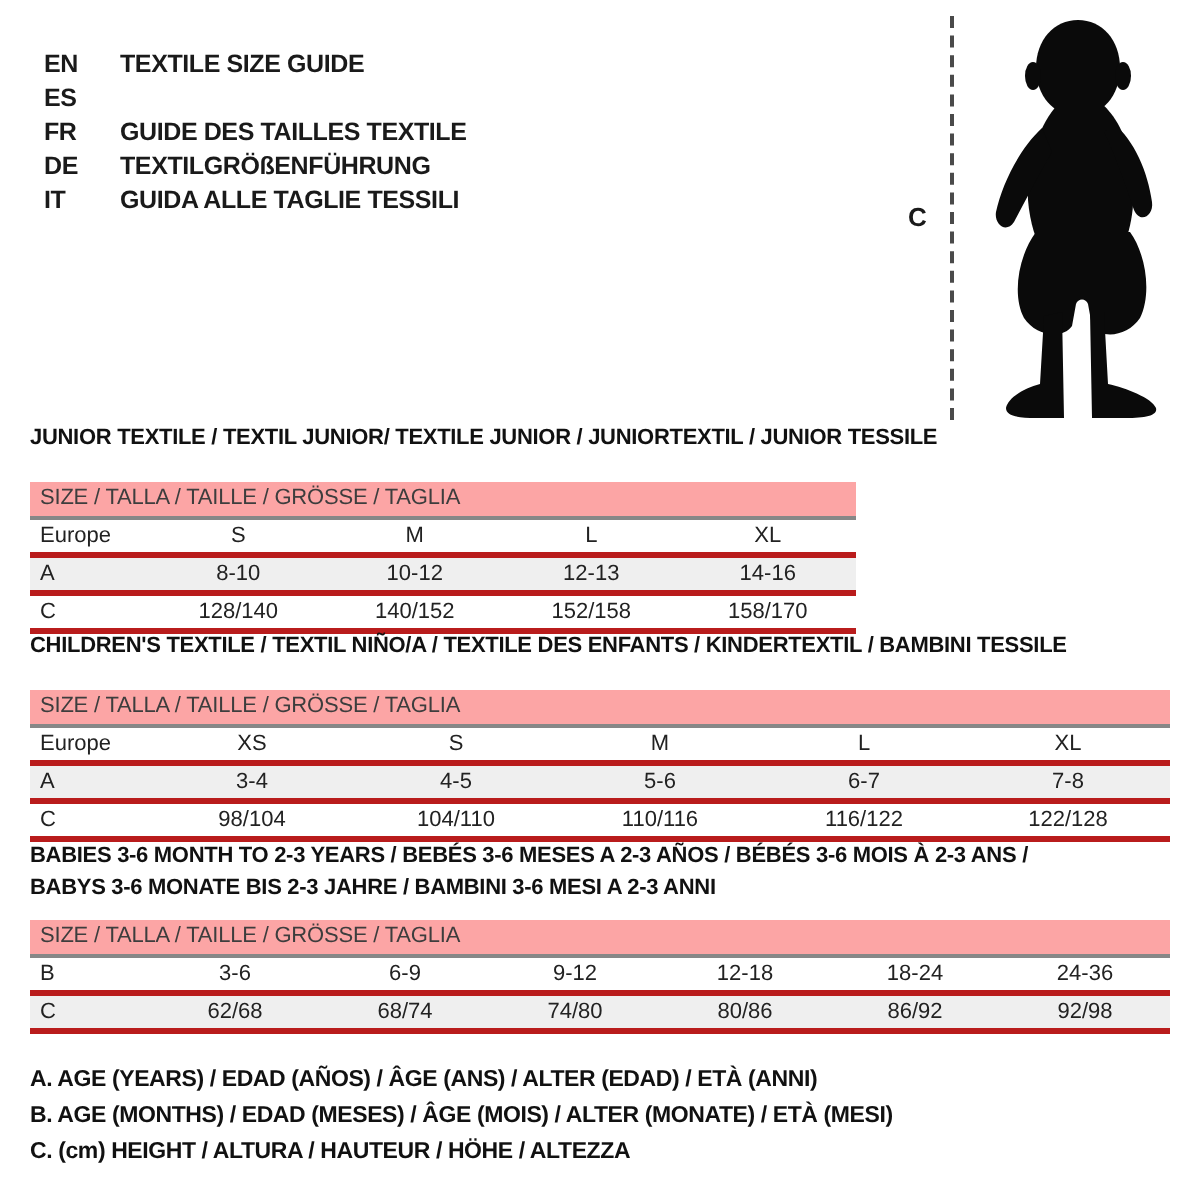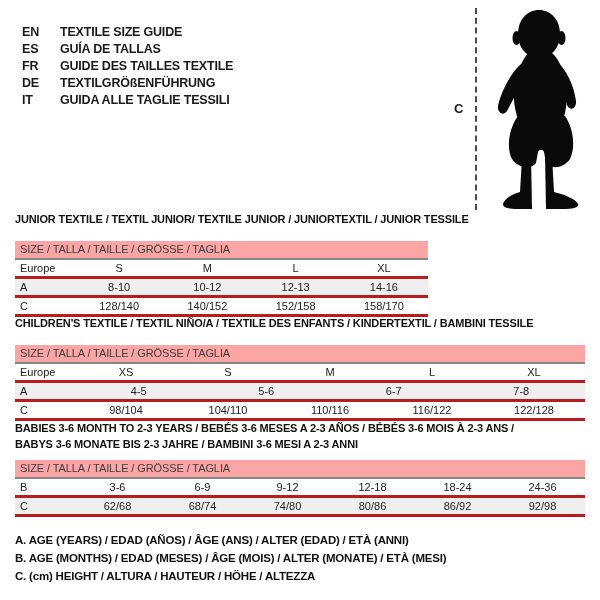--- a/index.html
+++ b/index.html
@@ -49,21 +49,20 @@
 </head>
 <body>
 
 <div class="lang-list">
     <div class="lang-row">
       <span class="lang-code">EN</span>
       <span class="lang-title">TEXTILE SIZE GUIDE</span>
     </div>
     <div class="lang-row">
       <span class="lang-code">ES</span>
-      <span class="lang-title">GUÍA DE TALLAS</span>
     </div>
     <div class="lang-row">
       <span class="lang-code">FR</span>
       <span class="lang-title">GUIDE DES TAILLES TEXTILE</span>
     </div>
     <div class="lang-row">
       <span class="lang-code">DE</span>
       <span class="lang-title">TEXTILGRÖßENFÜHRUNG</span>
     </div>
     <div class="lang-row">
@@ -129,20 +128,21 @@
       <div class="trow">
         <div class="cell label">Europe</div>
         <div class="cell val">XS</div>
         <div class="cell val">S</div>
         <div class="cell val">M</div>
         <div class="cell val">L</div>
         <div class="cell val">XL</div>
       </div>
       <div class="trow shaded">
         <div class="cell label">A</div>
+        <div class="cell val">3-4</div>
         <div class="cell val">4-5</div>
         <div class="cell val">5-6</div>
         <div class="cell val">6-7</div>
         <div class="cell val">7-8</div>
       </div>
       <div class="trow">
         <div class="cell label">C</div>
         <div class="cell val">98/104</div>
         <div class="cell val">104/110</div>
         <div class="cell val">110/116</div>

